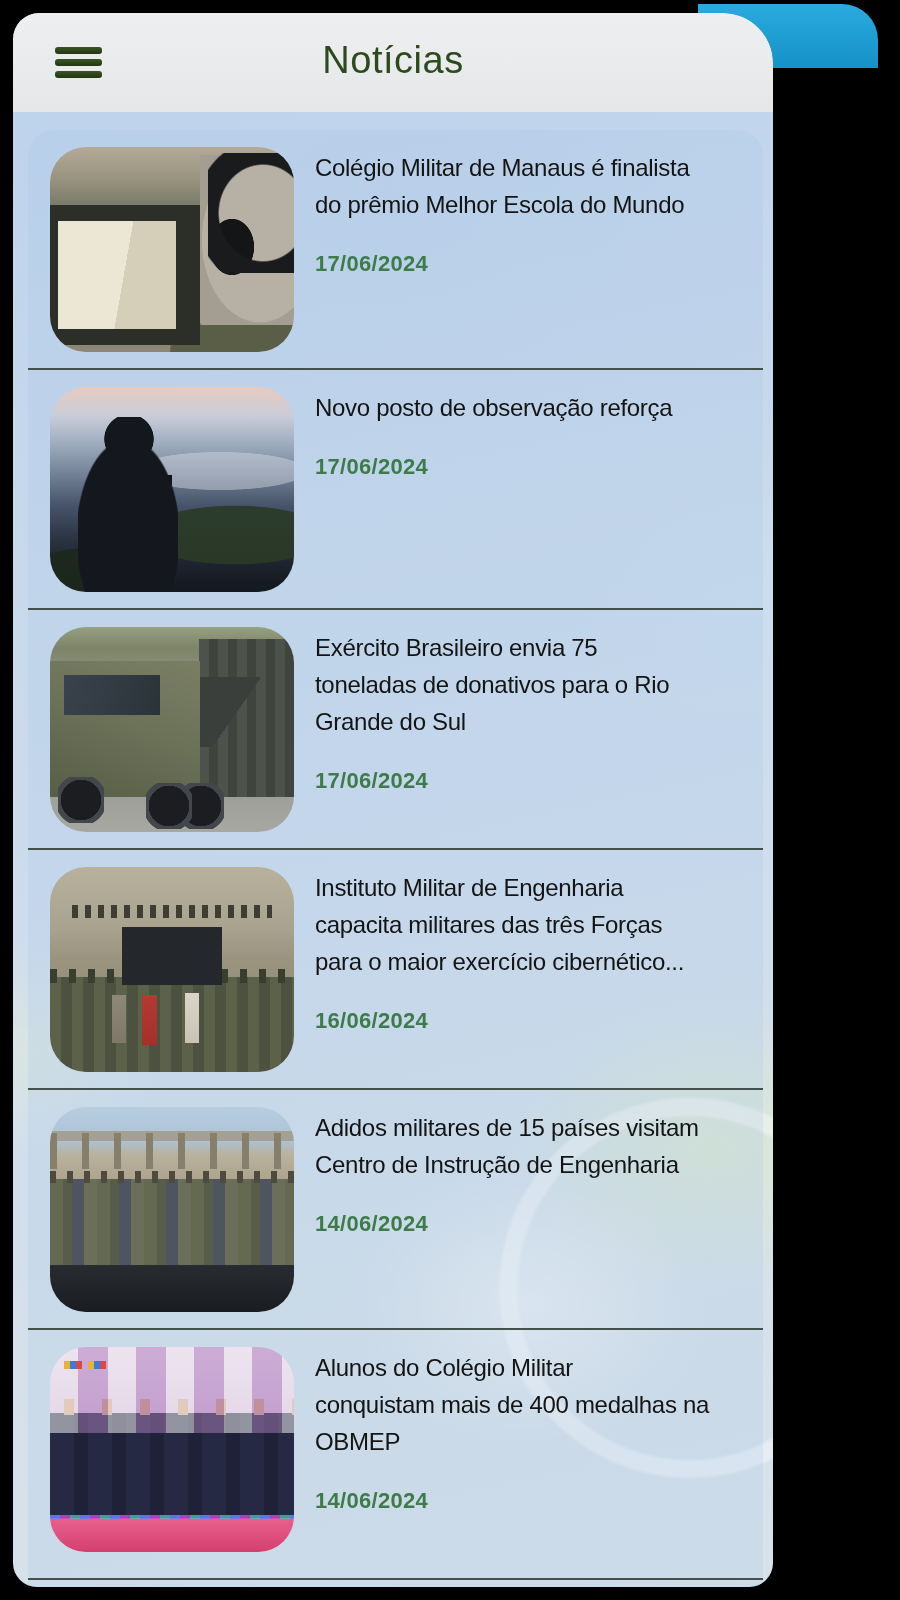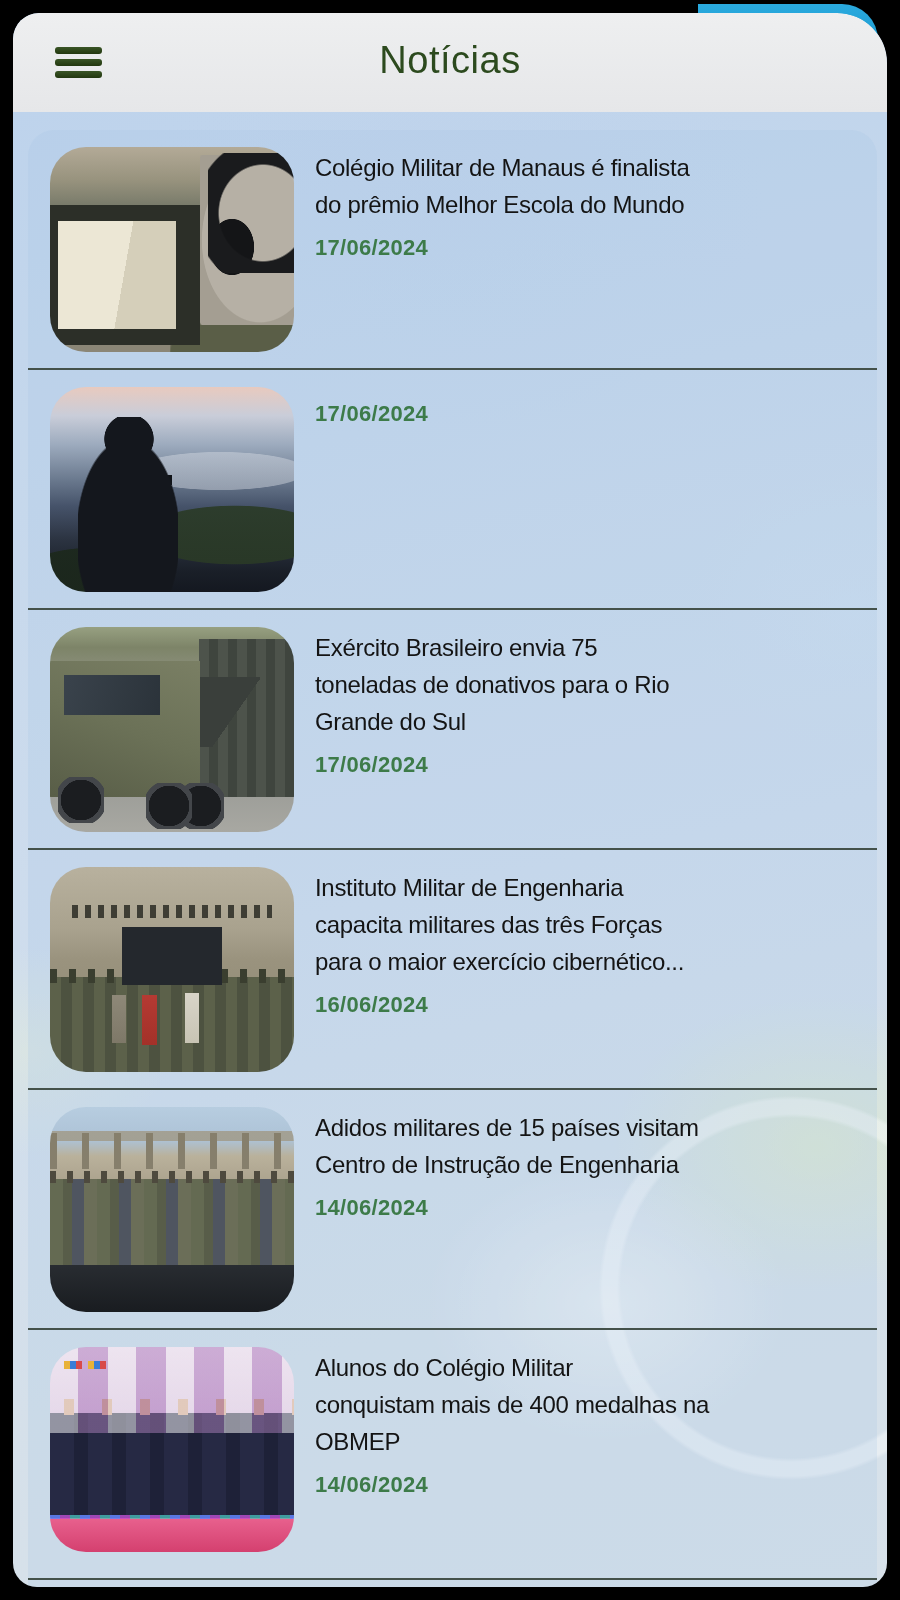--- a/index.html
+++ b/index.html
@@ -10,21 +10,21 @@
     font-family:"Liberation Sans", sans-serif;
     overflow:hidden;
   }
   .teal-corner {
     position:absolute; left:698px; top:4px; width:180px; height:64px;
     background:linear-gradient(180deg,#2aaade 0%,#1492c9 100%);
     border-radius:0 36px 0 0;
     z-index:1;
   }
   .screen {
-    position:absolute; left:13px; top:13px; width:874px; height:1574px;
+    position:absolute; left:13px; top:13px; width:760px; height:1574px;
     border-radius:26px 50px 24px 24px;
     overflow:hidden;
     background:
       radial-gradient(circle 230px at 89% 81%, transparent 170px, rgba(255,255,255,.4) 174px, rgba(255,255,255,.4) 188px, transparent 192px),
       radial-gradient(ellipse 300px 220px at 92% 72%, rgba(228,240,190,.5), transparent 68%),
       radial-gradient(ellipse 260px 200px at 68% 82%, rgba(255,255,252,.45), transparent 70%),
       radial-gradient(ellipse 240px 200px at 96% 38%, rgba(205,224,242,.55), transparent 70%),
       radial-gradient(ellipse 200px 150px at 2% 66%, rgba(235,242,210,.35), transparent 70%),
       radial-gradient(ellipse 420px 300px at 50% 12%, rgba(190,210,235,.5), transparent 75%),
       linear-gradient(168deg, #bcd2ec 0%, #c6d8ec 28%, #cfdded 55%, #d5e0ea 80%, #d8e2ea 100%);
@@ -57,21 +57,21 @@
   .news-item:last-child { padding-bottom:26px; }
   .thumb {
     flex-shrink:0; width:244px; height:205px; border-radius:36px;
     overflow:hidden; background-repeat:no-repeat;
   }
   .item-body { margin-left:21px; padding-top:2px; min-width:0; }
   .title-line {
     font-size:24px; font-weight:normal; color:#141414;
     line-height:37px; letter-spacing:-.3px; white-space:nowrap;
   }
-  .item-date { margin-top:12px; font-size:22px; font-weight:600; color:#3d7b49; letter-spacing:.3px; }
+  .item-date { margin-top:28px; font-size:22px; font-weight:600; color:#3d7b49; letter-spacing:.3px; }
 
   
   .thumb-1 {
     background-image:
       radial-gradient(ellipse at center, transparent 0 56%, #1a1b1d 58%, #1a1b1d 86%, transparent 88%),
       radial-gradient(ellipse at center, #141517 0 70%, transparent 72%),
       radial-gradient(ellipse at center, #b6b0a5 0 68%, #a49e92 69%, #a49e92 98%, transparent 100%),
       linear-gradient(100deg, #ece7d5 0 55%, #d5cfba 55% 100%),
       linear-gradient(#2c2f28,#2c2f28),
       radial-gradient(ellipse at center, #5a5e47 0 70%, transparent 72%),
@@ -164,20 +164,21 @@
         <div class="title-line">Colégio Militar de Manaus é finalista</div>
         <div class="title-line">do prêmio Melhor Escola do Mundo</div>
         <div class="title-line"></div>
         <div class="item-date">17/06/2024</div>
       </div>
     </div>
 
     <div class="news-item">
       <div class="thumb thumb-2"></div>
       <div class="item-body">
+        <div class="title-line">Novo posto de observação reforça</div>
         <div class="item-date">17/06/2024</div>
       </div>
     </div>
 
     <div class="news-item">
       <div class="thumb thumb-3"></div>
       <div class="item-body">
         <div class="title-line">Exército Brasileiro envia 75</div>
         <div class="title-line">toneladas de donativos para o Rio</div>
         <div class="title-line">Grande do Sul</div>

